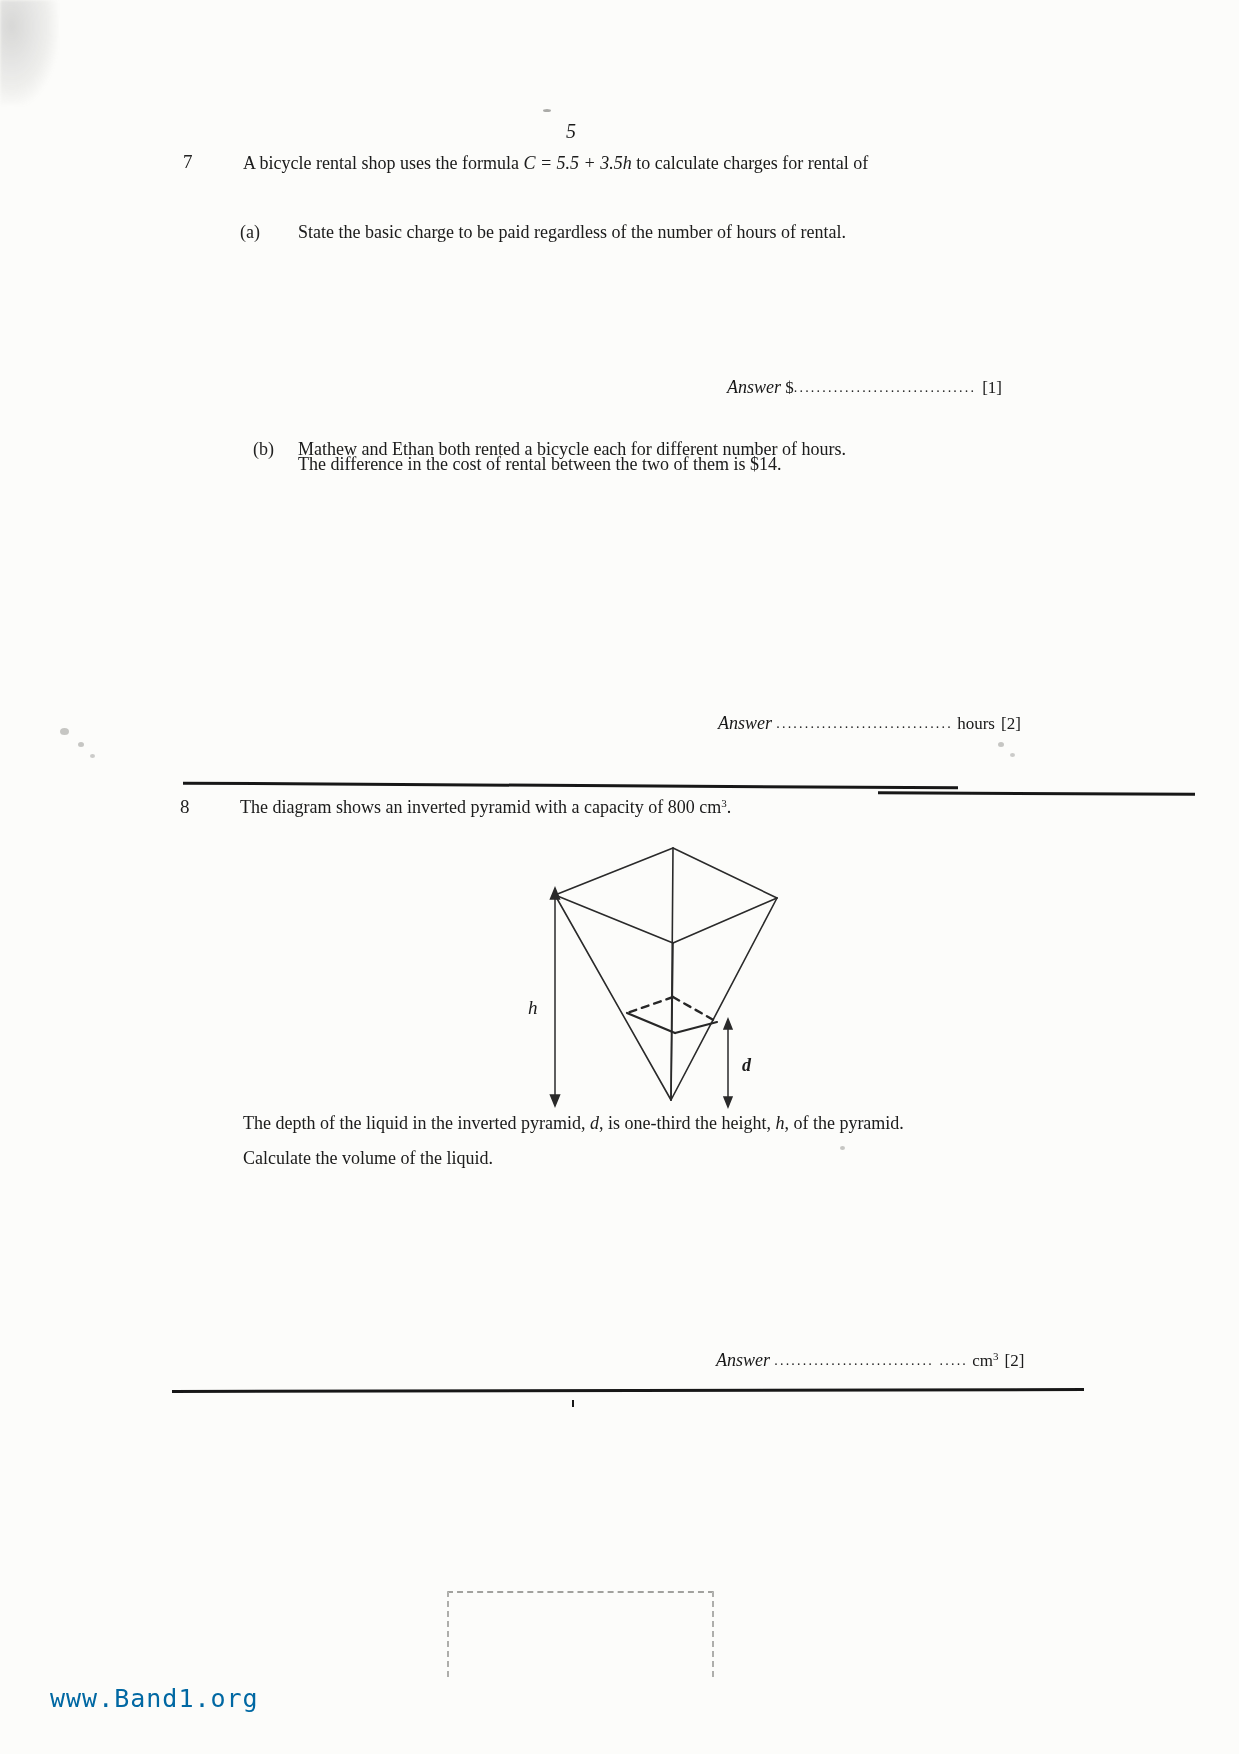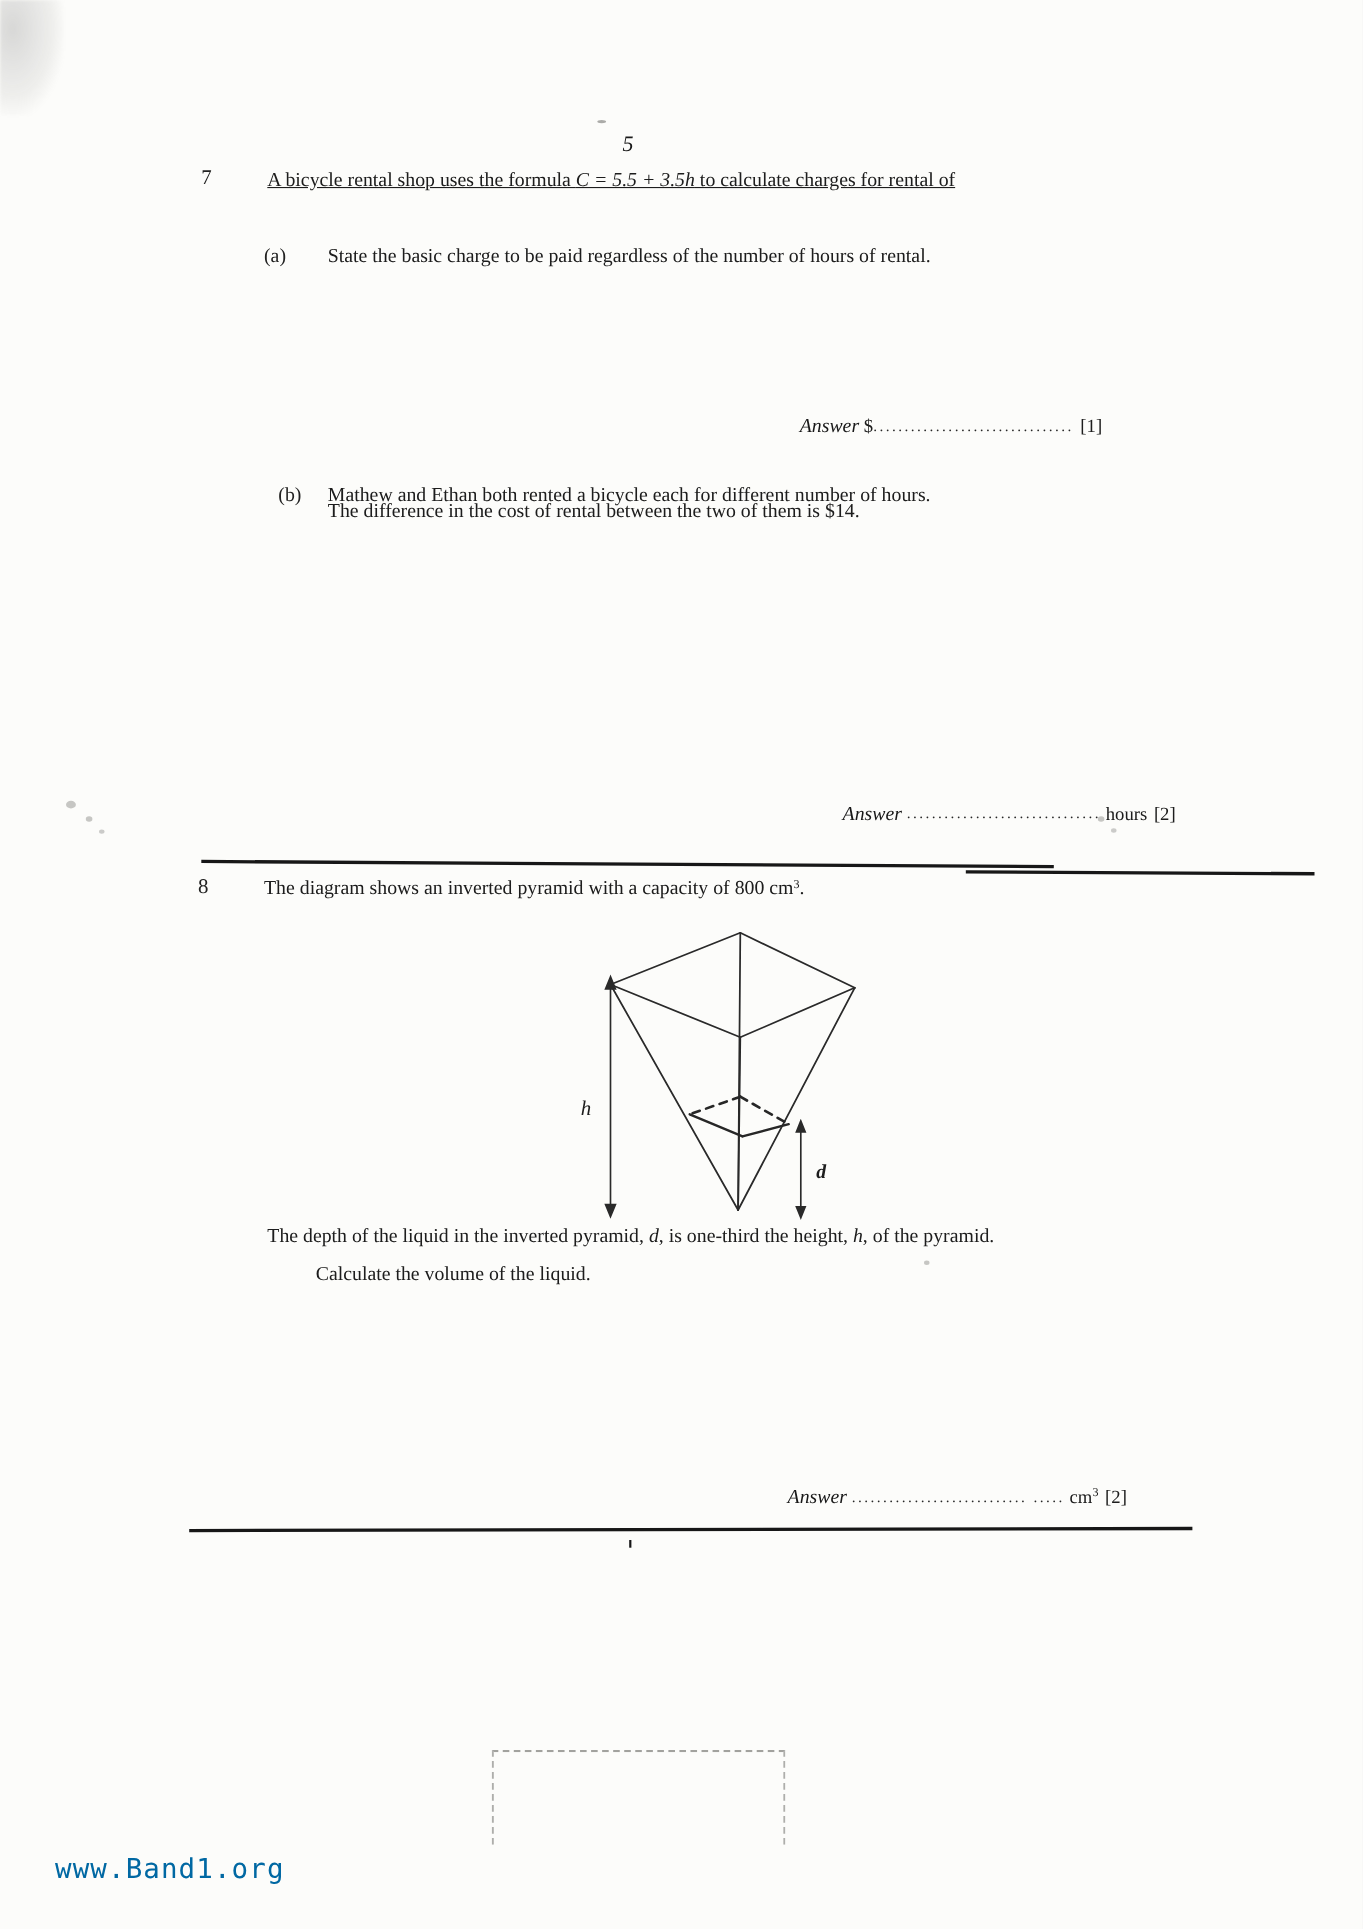--- a/index.html
+++ b/index.html
@@ -48,37 +48,37 @@
 
 <div id="page">
   <div id="scan">
 
     <div class="smudge"></div>
 
     <div class="abs ital" style="left:566px;top:120px;font-size:20px;">5</div>
 
     <div class="abs qnum" style="left:183px;top:151px;">7</div>
 
-    <div class="abs body-text" style="left:243px;top:153px;text-decoration:underline;">
+    <div class="abs body-text" style="left:243px;top:153px;">
       <span>A bicycle rental shop uses the formula </span><span class="ital">C = 5.5 + 3.5h</span><span> to calculate charges for rental of</span>
     </div>
 
     <div class="abs part-label" style="left:240px;top:222px;">(a)</div>
     <div class="abs body-text" style="left:298px;top:222px;">State the basic charge to be paid regardless of the number of hours of rental.</div>
 
     <div class="abs answer-line" style="left:727px;top:377px;">
       <span class="answer-word">Answer</span>
       <span>$</span><span class="dots">................................</span><span class="marks">[1]</span>
     </div>
 
     <div class="abs part-label" style="left:253px;top:439px;">(b)</div>
     <div class="abs body-text" style="left:298px;top:439px;">Mathew and Ethan both rented a bicycle each for different number of hours.</div>
     <div class="abs body-text" style="left:298px;top:454px;">The difference in the cost of rental between the two of them is $14.</div>
 
-    <div class="abs answer-line" style="left:718px;top:729px;margin-left:48px;">
+    <div class="abs answer-line" style="left:718px;top:713px;">
       <span class="answer-word">Answer</span>
       <span class="dots">...............................</span>
       <span>hours</span><span class="marks">[2]</span>
     </div>
 
     <div class="abs rule" style="left:183px;top:784px;width:775px;height:3px;transform:rotate(0.35deg);"></div>
     <div class="abs rule" style="left:878px;top:792px;width:317px;height:3px;transform:rotate(0.3deg);"></div>
 
     <div class="abs qnum" style="left:180px;top:796px;">8</div>
     <div class="abs body-text" style="left:240px;top:797px;">
@@ -118,21 +118,21 @@
         <line x1="298" y1="198" x2="298" y2="268" fill="none"></line>
         <path d="M298,189 l-4,10 l8,0 z"></path>
         <path d="M298,277 l-4,-10 l8,0 z"></path>
       </g>
       <text x="312" y="241" font-size="18" font-style="italic" font-weight="bold" fill="#222">d</text>
     </svg>
 
     <div class="abs body-text" style="left:243px;top:1113px;">
       <span>The depth of the liquid in the inverted pyramid, </span><span class="ital">d</span><span>, is one-third the height, </span><span class="ital">h</span><span>, of the pyramid.</span>
     </div>
-    <div class="abs body-text" style="left:243px;top:1148px;margin-left:44px;">Calculate the volume of the liquid.</div>
+    <div class="abs body-text" style="left:243px;top:1148px;">Calculate the volume of the liquid.</div>
 
     <div class="abs answer-line" style="left:716px;top:1350px;">
       <span class="answer-word">Answer</span>
       <span class="dots">............................ .....</span>
       <span>cm</span><sup>3</sup><span class="marks">[2]</span>
     </div>
 
     <div class="abs rule" style="left:172px;top:1389px;width:912px;height:2.5px;transform:rotate(-0.12deg);"></div>
     <div class="abs rule" style="left:572px;top:1400px;width:2px;height:7px;"></div>
 

